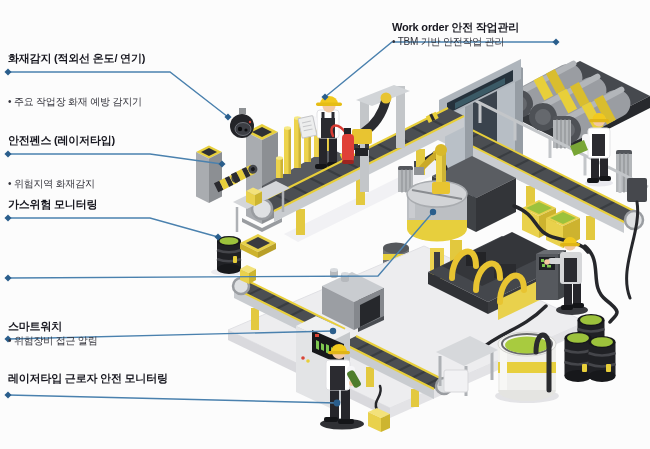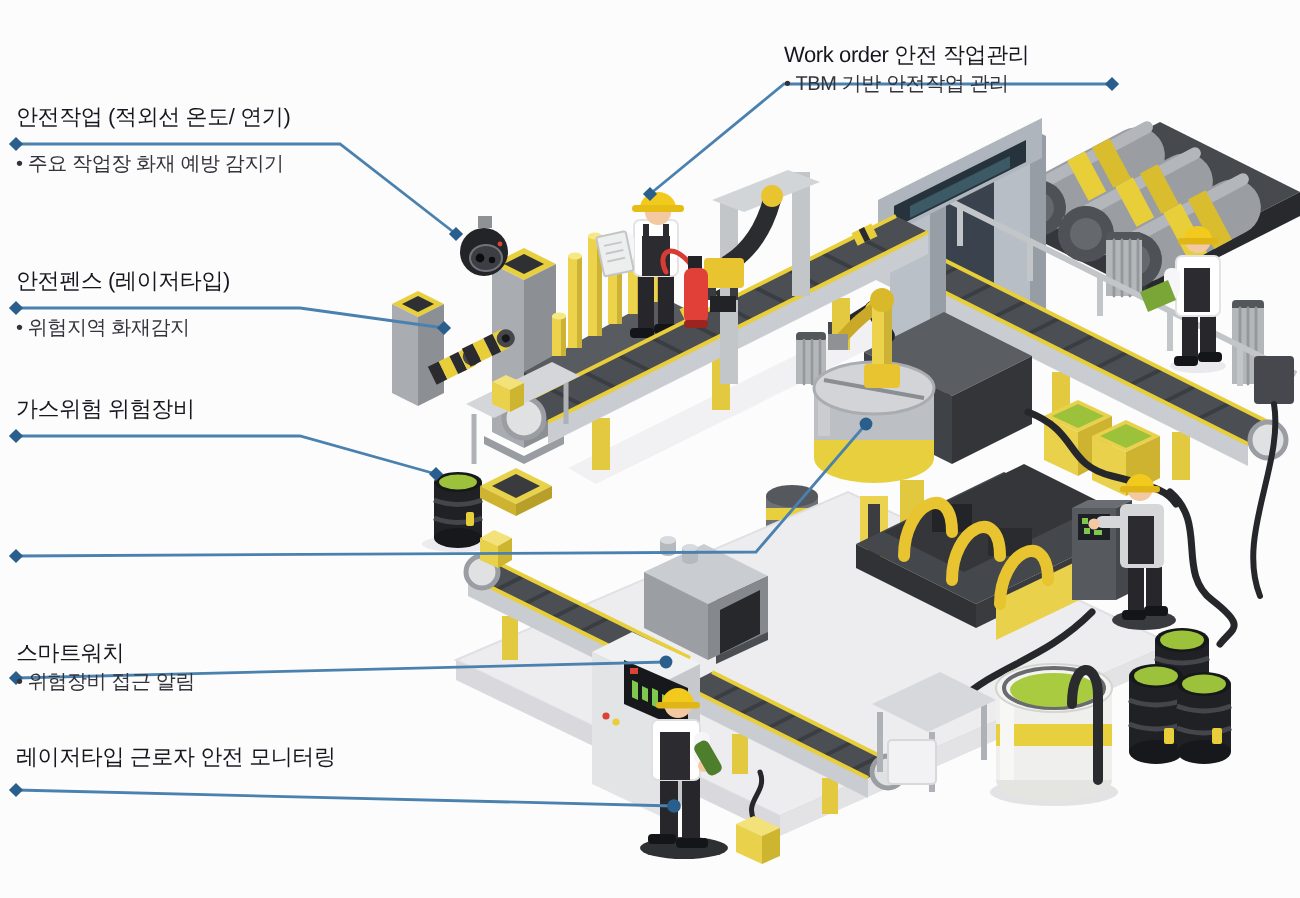--- a/index.html
+++ b/index.html
@@ -2,22 +2,22 @@
 <html><head>
 <meta charset="utf-8">
 <style>
   html,body{margin:0;padding:0;background:#fcfcfc;}
   .stage{
     position:relative;width:650px;height:449px;background:#fcfcfc;overflow:hidden;
     font-family:"Liberation Sans","DejaVu Sans",sans-serif;
   }
   .scene{position:absolute;left:0;top:0;}
   .callout{position:absolute;white-space:nowrap;}
-  .callout .t{font-size:11px;font-weight:normal;color:#17171f;letter-spacing:-0.2px;}
-  .callout .b{font-size:10px;color:#33333b;margin-top:9px;letter-spacing:-0.2px;}
+  .callout .t{font-size:11px;font-weight:bold;color:#17171f;letter-spacing:-0.2px;}
+  .callout .b{font-size:10px;color:#33333b;margin-top:29px;letter-spacing:-0.2px;}
   .callout.small-gap .b{margin-top:0;}
 </style>
 </head>
 <body>
 
 <div class="stage">
 
 <svg class="scene" width="650" height="449" viewBox="0 0 650 449">
 
   <g>
@@ -515,31 +515,31 @@
     <rect x="5.5" y="336.5" width="5" height="5" transform="rotate(45 8 339)"></rect>
     <circle cx="333" cy="331" r="3.2"></circle>
     <rect x="5.5" y="392.5" width="5" height="5" transform="rotate(45 8 395)"></rect>
     <circle cx="337" cy="403" r="3.4"></circle>
     <rect x="553.5" y="39.5" width="5" height="5" transform="rotate(45 556 42)"></rect>
     <rect x="322.5" y="94.5" width="5" height="5" transform="rotate(45 325 97)"></rect>
   </g>
 </svg>
 
 <div class="callout" style="left:8px;top:51px">
-  <div class="t">안전작업 (적외선 온도/ 연기)</div>
+  <div class="t">화재감지 (적외선 온도/ 연기)</div>
   <div class="b">• 주요 작업장 화재 예방 감지기</div>
 </div>
 
 <div class="callout" style="left:8px;top:133px">
   <div class="t">안전펜스 (레이저타입)</div>
   <div class="b">• 위험지역 화재감지</div>
 </div>
 
 <div class="callout" style="left:8px;top:197px">
-  <div class="t">가스위험 위험장비</div>
+  <div class="t">가스위험 모니터링</div>
 </div>
 
 
 <div class="callout small-gap" style="left:8px;top:319px">
   <div class="t">스마트워치</div>
   <div class="b">• 위험장비 접근 알림</div>
 </div>
 
 <div class="callout" style="left:8px;top:371px">
   <div class="t">레이저타입 근로자 안전 모니터링</div>

